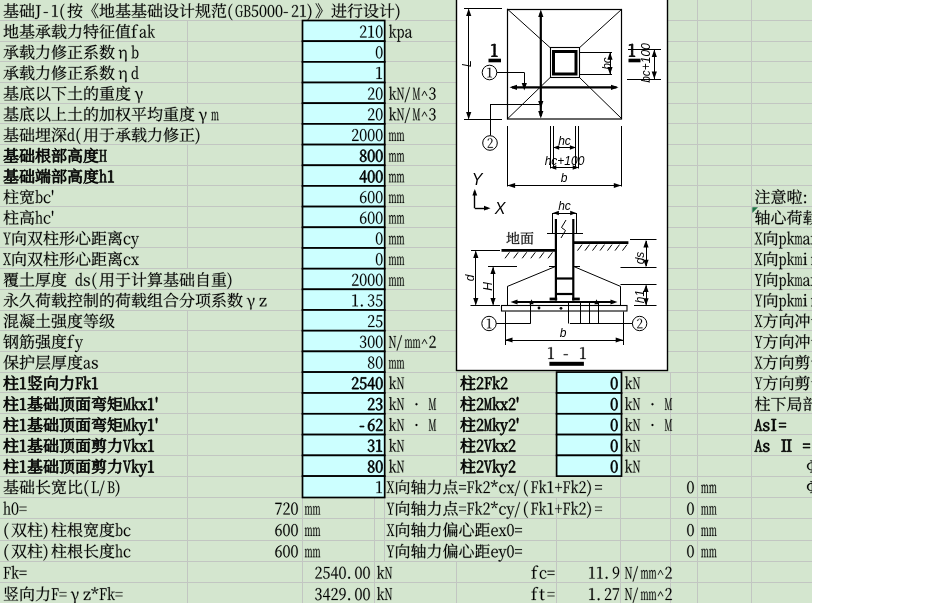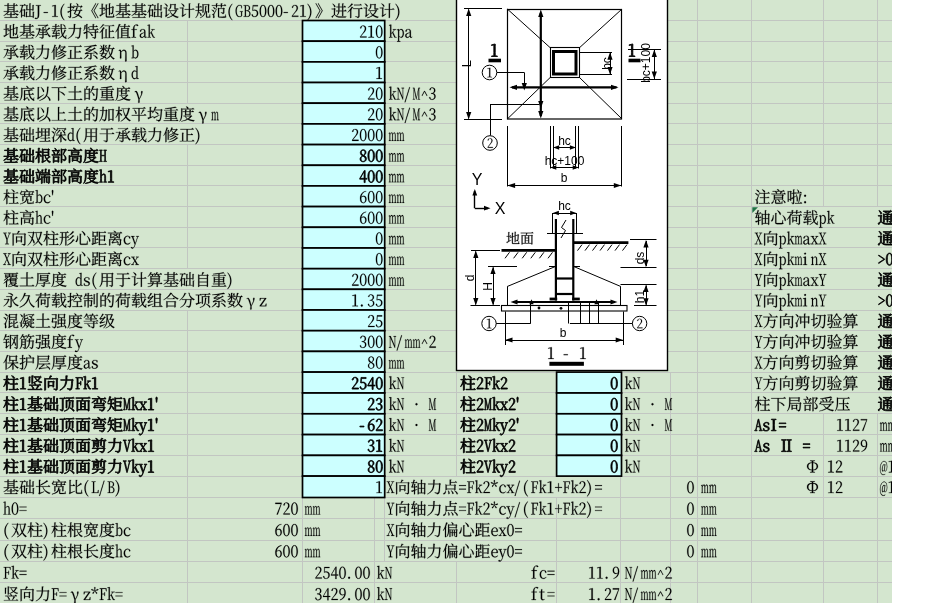--- a/index.html
+++ b/index.html
@@ -1,14 +1,14 @@
 <!DOCTYPE html>
 <html><head><meta charset="utf-8"><title>J-1</title><style>
 html,body{margin:0;padding:0;background:#fff;font-family:"Liberation Sans",sans-serif;}
-#sheet{position:relative;width:892px;height:603px;overflow:hidden;}
+#sheet{position:relative;width:812px;height:603px;overflow:hidden;font-style:italic;}
 g.t{stroke:#000;stroke-width:13;}
 g.fb{stroke:#000;stroke-width:50;}
 svg text{shape-rendering:auto;}
 </style></head><body>
 <div id="sheet">
 <svg width="948" height="603" viewBox="0 0 948 603">
       <defs>
         <path id="q0" d="M654 837V719H345V799C370 803 379 813 382 827L280 837V719H86L95 690H280V348H42L51 319H294C235 227 146 144 37 85L48 68C190 126 308 210 380 319H640C703 215 809 126 921 82C927 111 944 130 972 143L974 155C868 180 739 239 671 319H933C947 319 957 324 960 335C926 367 872 410 872 410L824 348H720V690H897C910 690 919 695 922 706C890 736 838 778 838 778L792 719H720V799C745 803 755 813 757 827ZM345 690H654V597H345ZM464 270V148H245L253 119H464V-26H88L97 -54H890C903 -54 913 -49 916 -38C882 -7 824 36 824 36L776 -26H531V119H728C742 119 751 124 754 135C724 163 676 201 676 201L633 148H531V235C553 237 561 247 563 260ZM345 348V444H654V348ZM345 567H654V474H345Z"></path>
         <path id="q1" d="M941 721 846 731V452H713V800C736 802 744 812 747 825L651 836V452H521V699C552 703 561 711 563 723L462 732V455C451 449 440 441 433 436L504 386L528 422H651V34H494V281C525 285 534 293 536 305L434 314V38C423 32 412 25 405 18L477 -34L501 5H862V-65H874C897 -65 923 -52 923 -45V280C946 283 956 292 958 306L862 316V34H713V422H846V385H858C881 385 906 398 906 406V696C930 698 939 707 941 721ZM192 105V416H310V105ZM350 798 304 742H51L59 712H186C158 549 107 380 31 251L46 239C79 280 108 323 133 370V-40H143C172 -40 192 -24 192 -19V76H310V9H318C338 9 368 23 369 28V406C388 410 404 417 411 425L334 484L300 446H204L176 458C211 538 236 623 253 712H408C422 712 430 717 433 728C401 758 350 798 350 798Z"></path>
         <path id="q2" d="M55 698 172 689C176 400 176 285 176 153C176 21 161 -55 127 -104L112 -88C84 -64 67 -57 40 -57C12 -57 -10 -68 -15 -96C-11 -129 23 -142 68 -142C117 -142 163 -123 201 -76C241 -27 260 31 260 180V391C260 493 260 593 262 690L366 698V728H55Z"></path>

